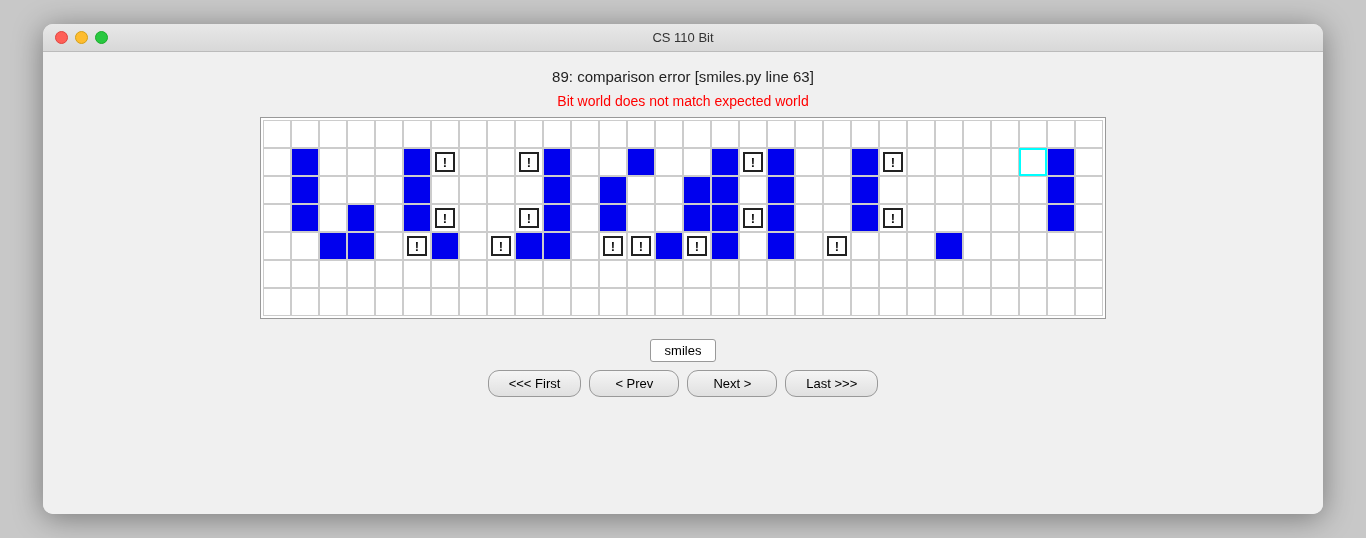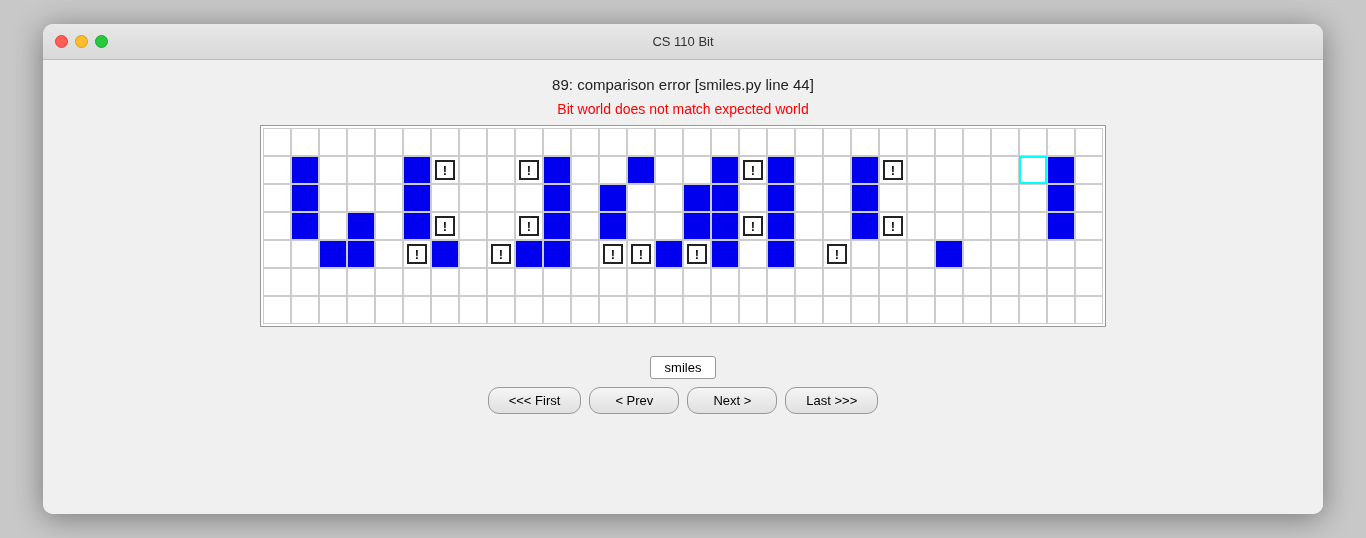--- a/index.html
+++ b/index.html
@@ -18,21 +18,21 @@
       border-radius: 10px;
       box-shadow: 0 4px 30px rgba(0,0,0,0.4);
       width: 1280px;
       height: 490px;
       display: flex;
       flex-direction: column;
     }
     .titlebar {
       background: linear-gradient(180deg, #e8e8e8, #d8d8d8);
       border-radius: 10px 10px 0 0;
-      height: 36px;
+      height: 28px;
       display: flex;
       align-items: center;
       padding: 8px 12px;
       position: relative;
       border-bottom: 1px solid #bbb;
     }
     .traffic-lights {
       display: flex;
       gap: 7px;
     }
@@ -109,21 +109,21 @@
       font-weight: bold;
       color: #111;
       position: absolute;
       z-index: 2;
     }
     .nav-area {
       display: flex;
       flex-direction: column;
       align-items: center;
       gap: 8px;
-      margin-top: 21px;
+      margin-top: 12px;
     }
     .label-box {
       border: 1px solid #999;
       background: white;
       padding: 3px 14px;
       font-size: 13px;
       border-radius: 3px;
     }
     .nav-buttons {
       display: flex;
@@ -146,21 +146,21 @@
 <div class="window">
   <div class="titlebar">
     <div class="traffic-lights">
       <div class="traffic-light tl-close"></div>
       <div class="traffic-light tl-min"></div>
       <div class="traffic-light tl-max"></div>
     </div>
     <span class="titlebar-title">CS 110 Bit</span>
   </div>
   <div class="content">
-    <div class="error-title">89: comparison error  [smiles.py line 44]</div>
+    <div class="error-title">89: comparison error  [smiles.py line 63]</div>
     <div class="error-subtitle">Bit world does not match expected world</div>
 
     <div class="grid-container">
       <div class="grid" id="grid-el">
           <div class="cell cell-white"></div>
           <div class="cell cell-white"></div>
           <div class="cell cell-white"></div>
           <div class="cell cell-white"></div>
           <div class="cell cell-white"></div>
           <div class="cell cell-white"></div>

